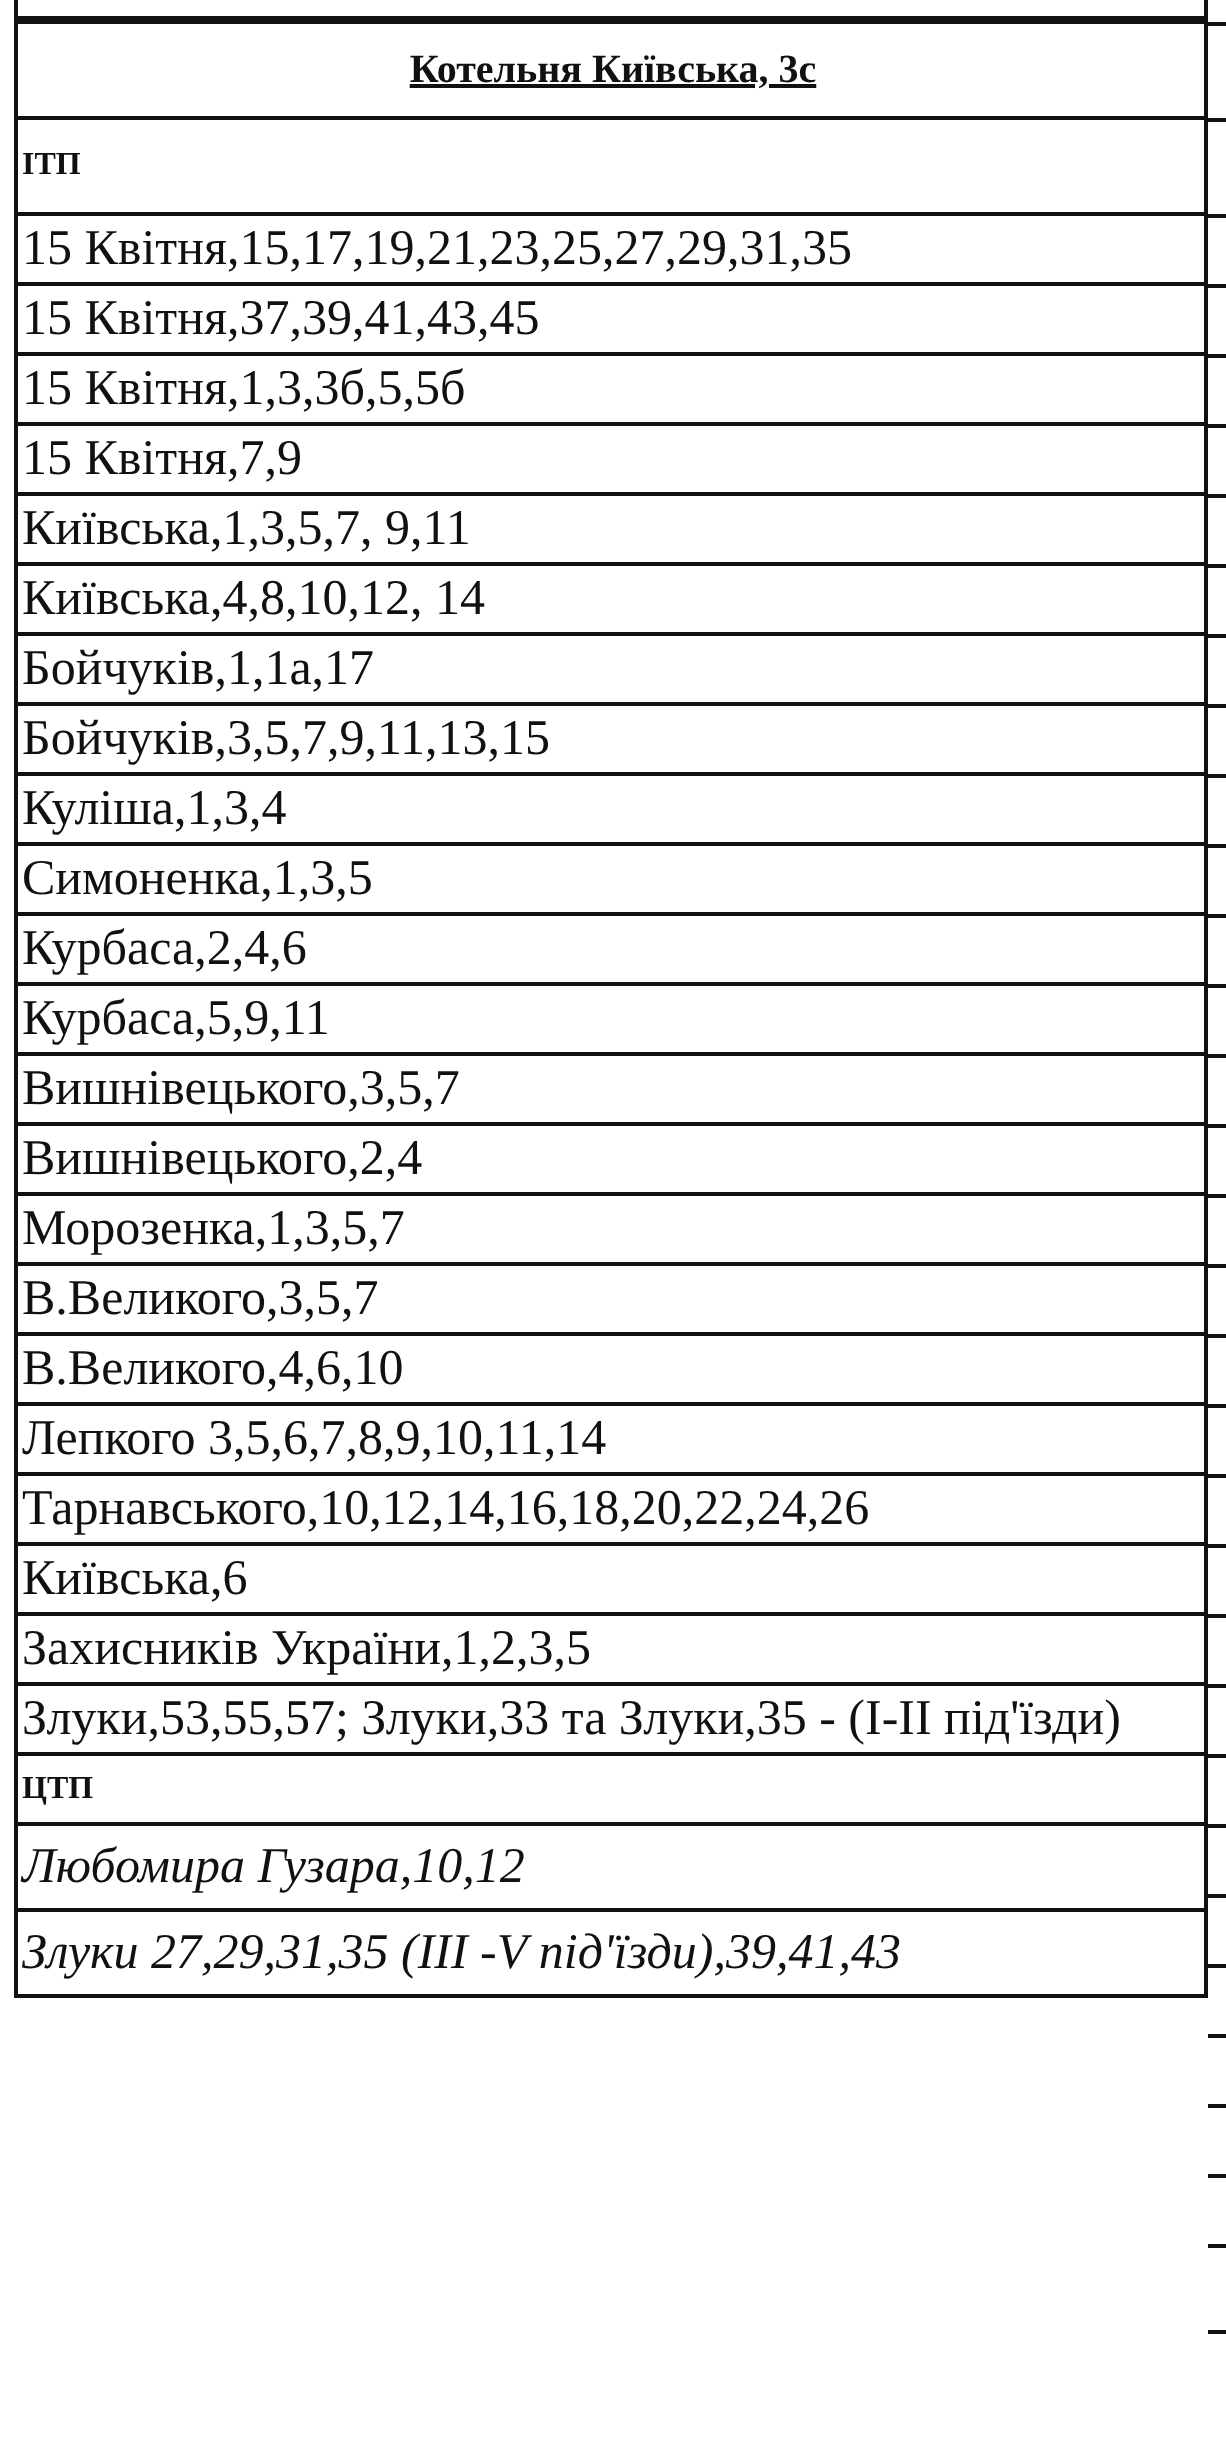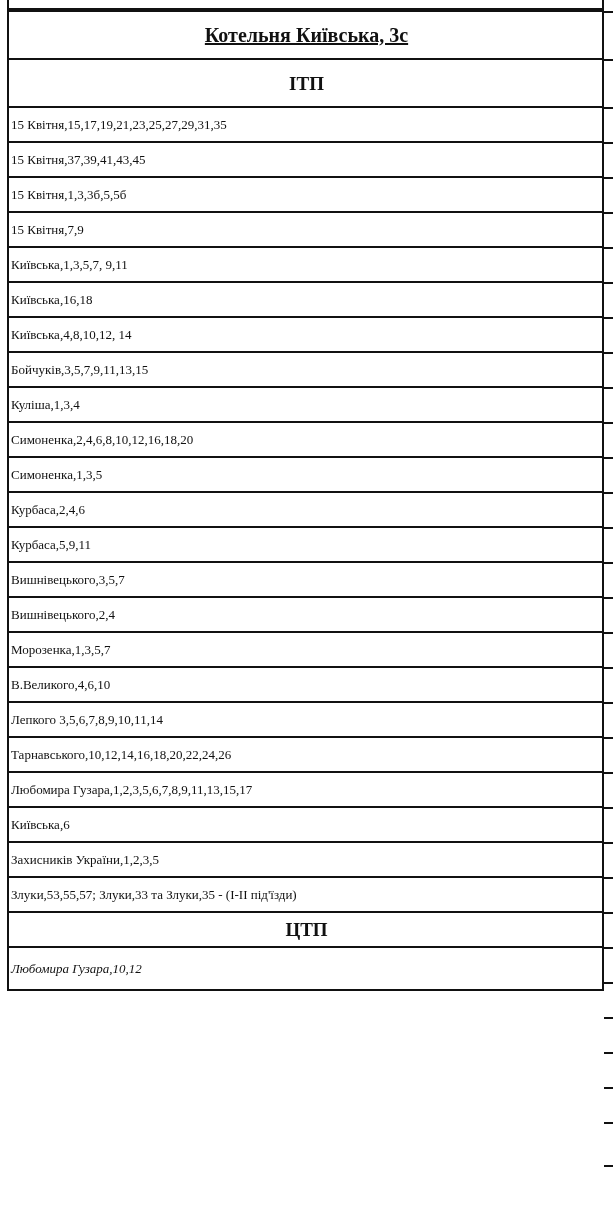--- a/index.html
+++ b/index.html
@@ -2,24 +2,24 @@
 <html><head>
 <meta charset="utf-8">
 <style>
   html, body { margin: 0; padding: 0; background: #ffffff; }
   body { width: 613px; height: 1229px; overflow: hidden; position: relative;
          font-family: "Liberation Serif", "DejaVu Serif", serif; color: #111; }
   .sheet { position: absolute; left: 7px; top: 0; width: 597px; }
   .top-strip { height: 10px; border-left: 2px solid #111; border-right: 2px solid #111;
                border-bottom: 2px solid #111; box-sizing: border-box; }
   table { border-collapse: collapse; width: 597px; table-layout: fixed; padding-left: 40px; }
-  td { border: 2px solid #111; padding: 0 0 0 2px; font-size: 13px; line-height: 1;
+  td { border: 2px solid #111; padding: 0 0 0 2px; font-size: 25px; line-height: 1;
        white-space: nowrap; overflow: hidden; vertical-align: middle; }
   tr.title td { height: 46px; text-align: center; font-weight: bold; text-decoration: underline; font-size: 20px; }
-  tr.section td { height: 33px; text-align: center; font-weight: bold; font-size: 19px; }
+  tr.section td { height: 33px; font-weight: bold; font-size: 16px; }
   tr.row td { height: 33px; }
   tr.row.tall td { height: 41px; font-style: italic; }
   .right-stub { position: absolute; left: 604px; top: 0; width: 9px; height: 1229px; }
   .stub-line { position: absolute; left: 0; width: 9px; height: 2px; background: #111; }
 </style>
 </head>
 <body>
 
 <div class="sheet">
   <div class="top-strip"></div>
@@ -40,78 +40,78 @@
         <tr class="row">
           <td>15 Квітня,1,3,3б,5,5б</td>
         </tr>
         <tr class="row">
           <td>15 Квітня,7,9</td>
         </tr>
         <tr class="row">
           <td>Київська,1,3,5,7, 9,11</td>
         </tr>
         <tr class="row">
-          <td>Київська,16,18</td>
+          <td>Київська,4,8,10,12, 14</td>
         </tr>
         <tr class="row">
-          <td>Київська,4,8,10,12, 14</td>
+          <td>Бойчуків,1,1а,17</td>
         </tr>
         <tr class="row">
           <td>Бойчуків,3,5,7,9,11,13,15</td>
         </tr>
         <tr class="row">
           <td>Куліша,1,3,4</td>
-        </tr>
-        <tr class="row">
-          <td>Симоненка,2,4,6,8,10,12,16,18,20</td>
         </tr>
         <tr class="row">
           <td>Симоненка,1,3,5</td>
         </tr>
         <tr class="row">
           <td>Курбаса,2,4,6</td>
         </tr>
         <tr class="row">
           <td>Курбаса,5,9,11</td>
         </tr>
         <tr class="row">
           <td>Вишнівецького,3,5,7</td>
         </tr>
         <tr class="row">
           <td>Вишнівецького,2,4</td>
         </tr>
         <tr class="row">
           <td>Морозенка,1,3,5,7</td>
         </tr>
         <tr class="row">
+          <td>В.Великого,3,5,7</td>
+        </tr>
+        <tr class="row">
           <td>В.Великого,4,6,10</td>
         </tr>
         <tr class="row">
           <td>Лепкого 3,5,6,7,8,9,10,11,14</td>
         </tr>
         <tr class="row">
           <td>Тарнавського,10,12,14,16,18,20,22,24,26</td>
-        </tr>
-        <tr class="row">
-          <td>Любомира Гузара,1,2,3,5,6,7,8,9,11,13,15,17</td>
         </tr>
         <tr class="row">
           <td>Київська,6</td>
         </tr>
         <tr class="row">
           <td>Захисників України,1,2,3,5</td>
         </tr>
         <tr class="row">
           <td>Злуки,53,55,57;  Злуки,33 та Злуки,35 - (І-ІІ під'їзди)</td>
         </tr>
         <tr class="section">
           <td>ЦТП</td>
         </tr>
         <tr class="row tall">
           <td>Любомира Гузара,10,12</td>
+        </tr>
+        <tr class="row tall">
+          <td>Злуки 27,29,31,35 (ІІІ -V під'їзди),39,41,43</td>
         </tr>
       </tbody>
   </table>
 </div>
 
 <div class="right-stub">
     <div class="stub-line" style="top: 11px;"></div>
     <div class="stub-line" style="top: 59px;"></div>
     <div class="stub-line" style="top: 107px;"></div>
     <div class="stub-line" style="top: 142px;"></div>

